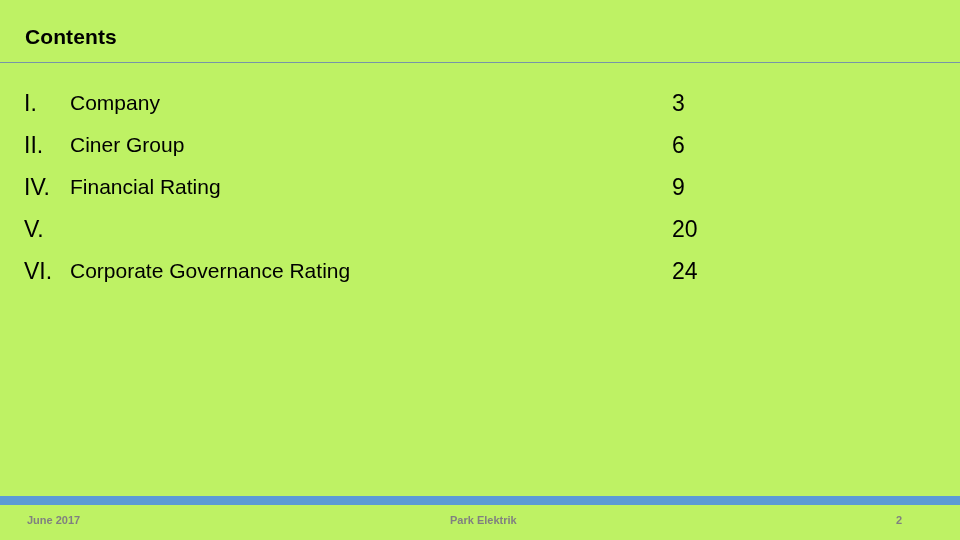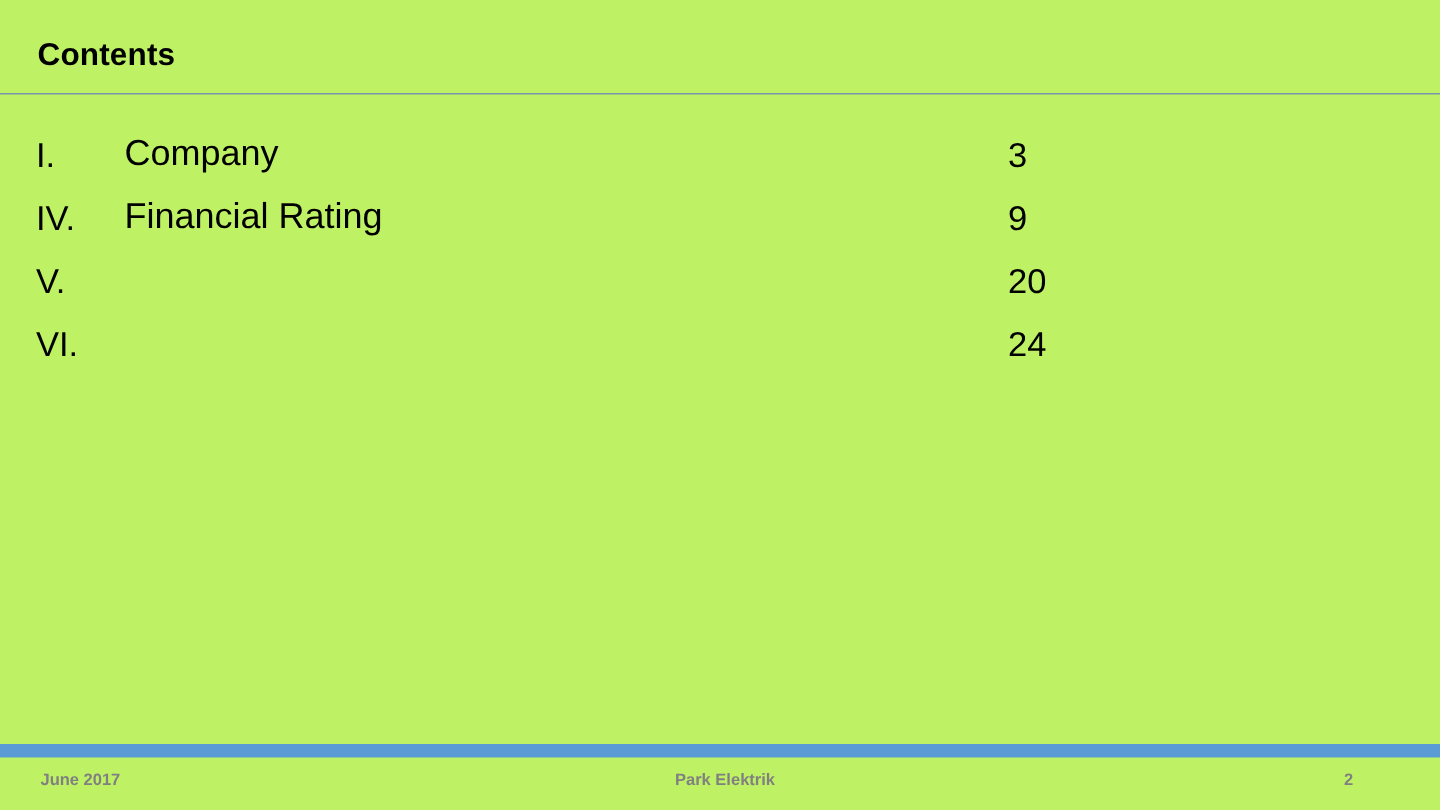--- a/index.html
+++ b/index.html
@@ -63,23 +63,23 @@
     left: 24px;
     top: 0;
     font-size: 23px;
     line-height: 30px;
     color: #000000;
     white-space: nowrap;
   }
 
   .row-label {
     position: absolute;
-    left: 83px;
+    left: 70px;
     top: 0;
-    font-size: 24px;
+    font-size: 21px;
     line-height: 30px;
     color: #000000;
     white-space: nowrap;
   }
 
   .row-page {
     position: absolute;
     left: 672px;
     top: 0;
     font-size: 23px;
@@ -121,35 +121,41 @@
   <div class="title-rule"></div>
 
   <div class="contents-list">
 
     <div class="contents-row">
       <span class="row-numeral">I.</span>
       <span class="row-label">Company</span>
       <span class="row-page">3</span>
     </div>
 
+    <div class="contents-row">
+      <span class="row-numeral">II.</span>
+      <span class="row-label">Ciner Group</span>
+      <span class="row-page">6</span>
+    </div>
 
 
     <div class="contents-row">
       <span class="row-numeral">IV.</span>
       <span class="row-label">Financial Rating</span>
       <span class="row-page">9</span>
     </div>
 
     <div class="contents-row">
       <span class="row-numeral">V.</span>
       <span class="row-page">20</span>
     </div>
 
     <div class="contents-row">
       <span class="row-numeral">VI.</span>
+      <span class="row-label">Corporate Governance Rating</span>
       <span class="row-page">24</span>
     </div>
 
   </div>
 
   <div class="footer-bar"></div>
 
   <div class="footer-text footer-left">June 2017</div>
 
   <div class="footer-text footer-center">Park Elektrik</div>

